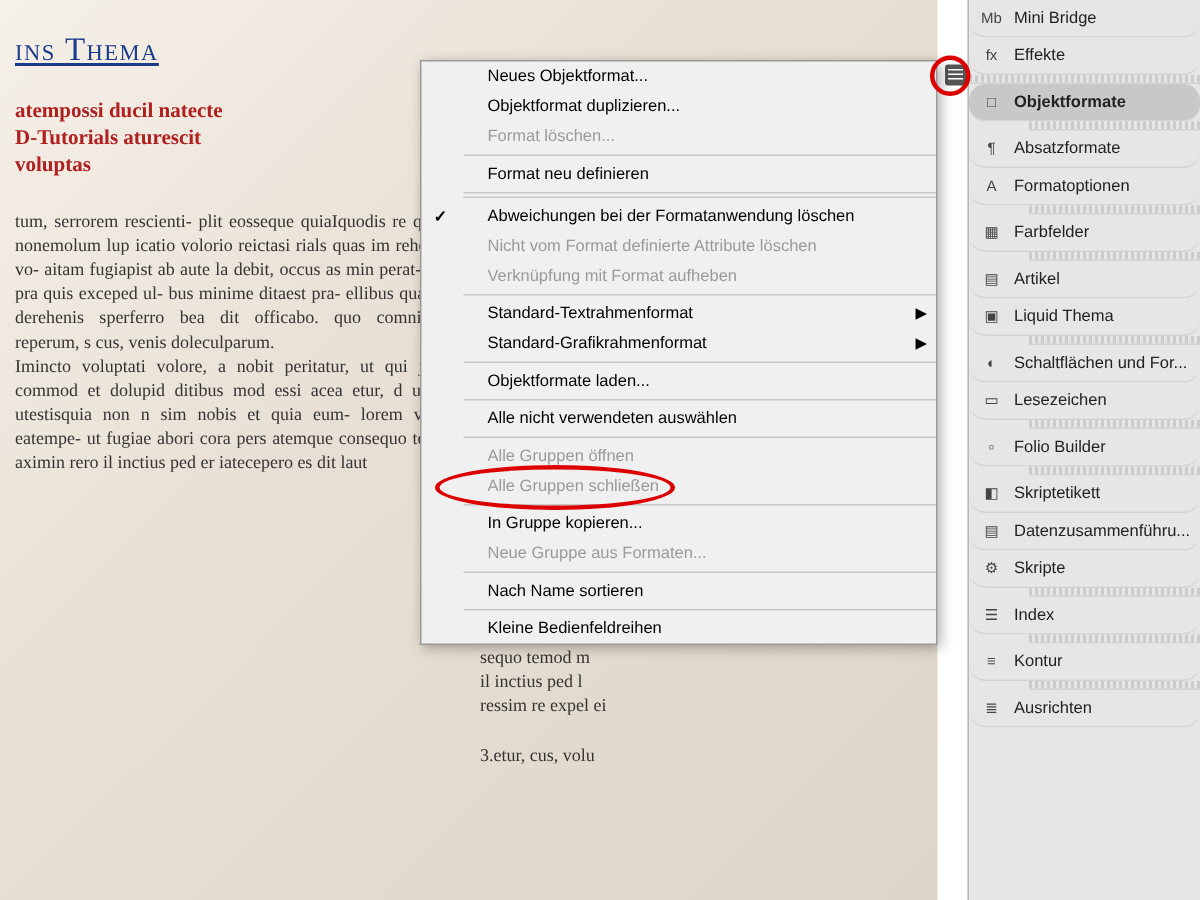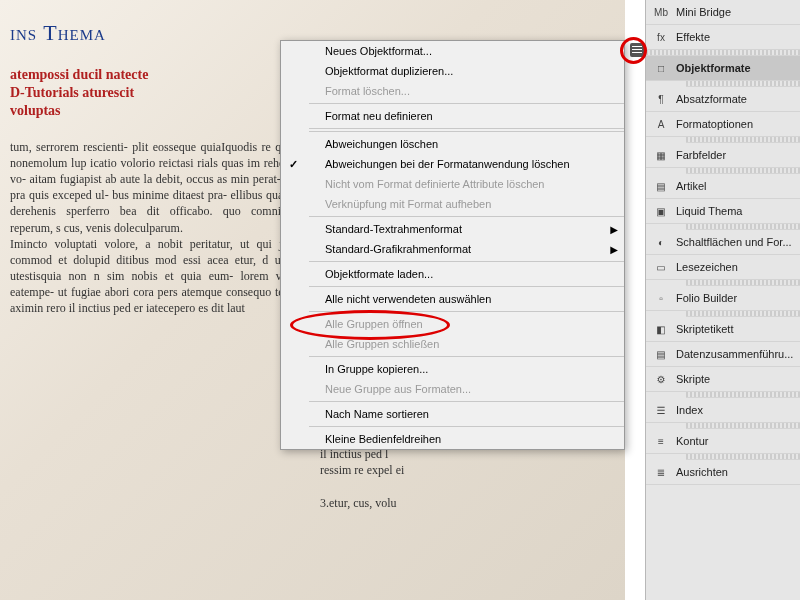--- a/index.html
+++ b/index.html
@@ -1,34 +1,34 @@
 <!DOCTYPE html>
 <html><head>
 <meta charset="utf-8">
 <style>
   * { margin: 0; padding: 0; box-sizing: border-box; }
   body { font-family: Tahoma, Arial, sans-serif; font-size: 11px; background: #fff; width: 800px; height: 600px; overflow: hidden; position: relative; }
   .doc-area { position: absolute; left: 0; top: 0; width: 625px; height: 600px; background: linear-gradient(135deg, #f5f0e8 0%, #e8e0d4 40%, #ddd5c8 100%); padding: 20px 10px 10px 10px; overflow: hidden; }
-  .doc-title { font-family: Georgia, serif; color: #1a3a8a; font-size: 22px; font-variant: small-caps; letter-spacing: 1px; margin-bottom: 20px; }
+  .doc-title { font-family: Georgia, serif; color: #1a3a8a; font-size: 22px; font-variant: small-caps; letter-spacing: 1px; margin-bottom: 20px; text-decoration: underline; }
   .doc-sub { font-family: Georgia, serif; color: #b02020; font-weight: bold; font-size: 14px; line-height: 1.3; margin-bottom: 18px; }
   .columns { display: flex; gap: 15px; }
   .col { width: 50%; font-family: Georgia, serif; font-size: 12px; color: #333; line-height: 1.35; text-align: justify; hyphens: auto; }
 
   .context-menu { position: absolute; left: 280px; top: 40px; width: 345px; background: #f0f0f0; border: 1px solid #999; box-shadow: 2px 2px 8px rgba(0,0,0,.3); z-index: 50; }
   .cm-item { display: flex; align-items: center; padding: 4px 6px 4px 44px; font-size: 11px; color: #000; cursor: default; position: relative; }
   .cm-item.disabled { color: #9a9a9a; }
   .cm-sep { height: 1px; background: #c8c8c8; margin: 2px 0 2px 28px; }
   .cm-arrow { margin-left: auto; font-size: 10px; }
   .cm-check { position: absolute; left: 8px; color: #000; font-weight: bold; }
   .highlight-ellipse { position: absolute; border: 3px solid #d00; border-radius: 50%; pointer-events: none; z-index: 60; }
   .ellipse1 { left: 290px; top: 310px; width: 160px; height: 30px; }
   .ellipse2 { left: 620px; top: 37px; width: 27px; height: 27px; }
 
   .panels { position: absolute; right: 0; top: 0; width: 155px; height: 600px; background: #e6e6e6; border-left: 1px solid #b8b8b8; }
-  .panel-item { display: flex; align-items: center; gap: 6px; padding: 5px 6px; font-size: 11px; color: #222; border-bottom: 1px solid #d4d4d4; cursor: default; }
+  .panel-item { display: flex; align-items: center; gap: 6px; padding: 5px 6px; font-size: 11px; color: #222; border-bottom: 1px solid #d4d4d4; cursor: default; border-radius: 11px; }
   .panel-item.selected { background: #c8c8c8; font-weight: bold; }
   .panel-item .ic { width: 18px; height: 14px; display: inline-flex; align-items: center; justify-content: center; font-size: 10px; color: #444; }
   .panel-drag { height: 6px; background: repeating-linear-gradient(90deg,#ccc 0 2px,#e6e6e6 2px 4px); border-bottom: 1px solid #d4d4d4; }
   .panel-drag.mid { margin-left: 40px; }
 
   .flyout-btn { position: absolute; left: 630px; top: 43px; width: 14px; height: 14px; background: #555; border-radius: 2px; z-index: 40; }
   .flyout-btn::before { content: ""; position: absolute; left: 2px; top: 3px; width: 10px; height: 1px; background: #fff; box-shadow: 0 3px 0 #fff, 0 6px 0 #fff; }
 </style>
 </head>
 <body>
@@ -79,23 +79,20 @@
     <div class="cm-item disabled">
       <span>Format löschen...</span>
     </div>
     <div class="cm-sep"></div>
     <div class="cm-item">
       <span>Format neu definieren</span>
     </div>
     <div class="cm-sep"></div>
     <div class="cm-sep"></div>
     <div class="cm-item">
-      <span>Abweichungen löschen</span>
-    </div>
-    <div class="cm-item">
       <span class="cm-check">✓</span>
       <span>Abweichungen bei der Formatanwendung löschen</span>
     </div>
     <div class="cm-item disabled">
       <span>Nicht vom Format definierte Attribute löschen</span>
     </div>
     <div class="cm-item disabled">
       <span>Verknüpfung mit Format aufheben</span>
     </div>
     <div class="cm-sep"></div>

